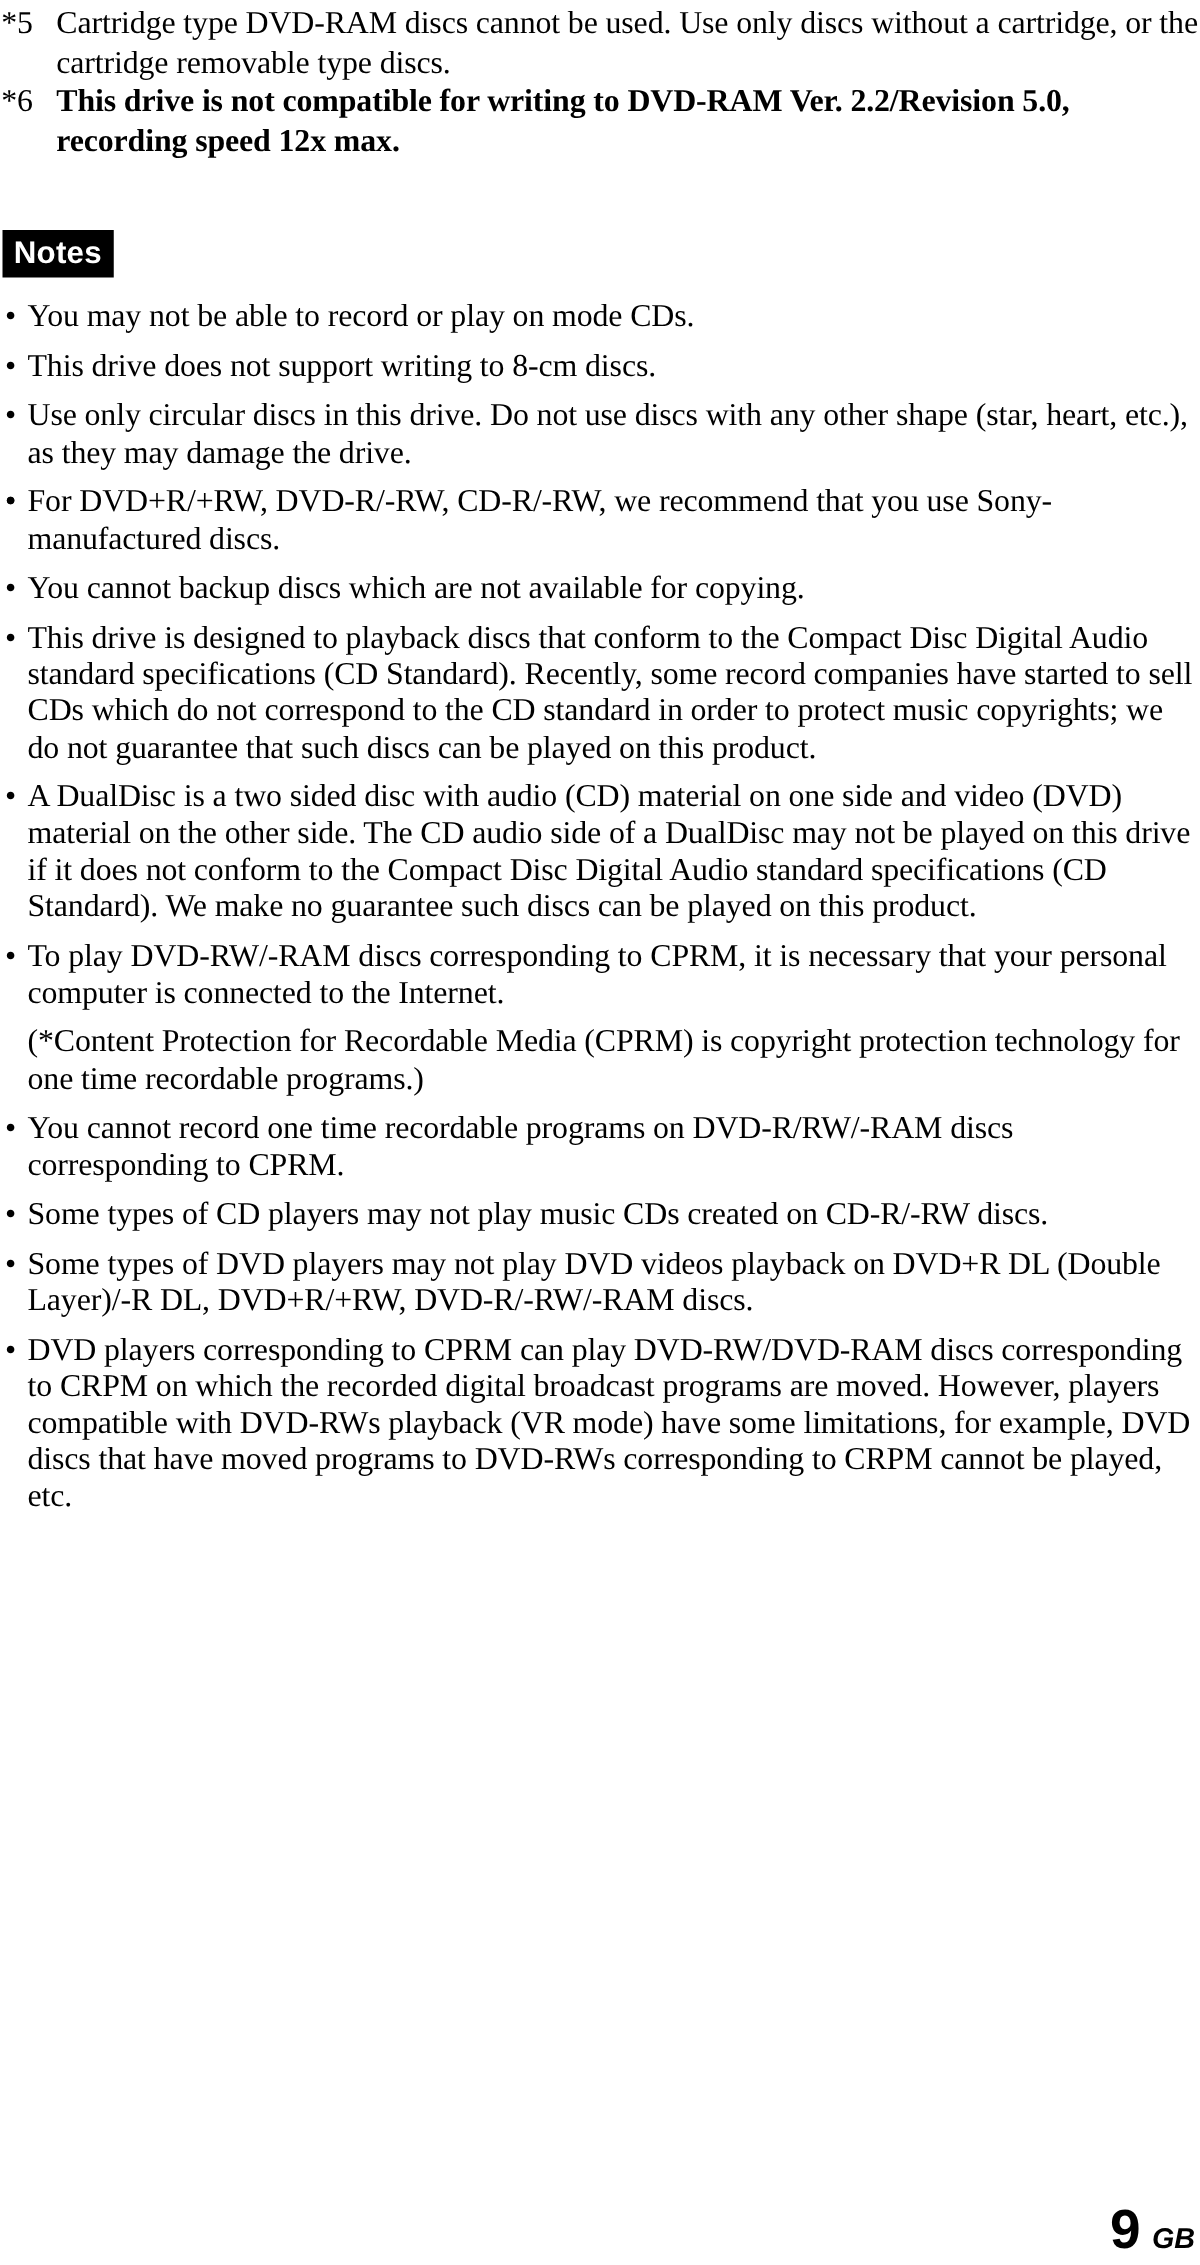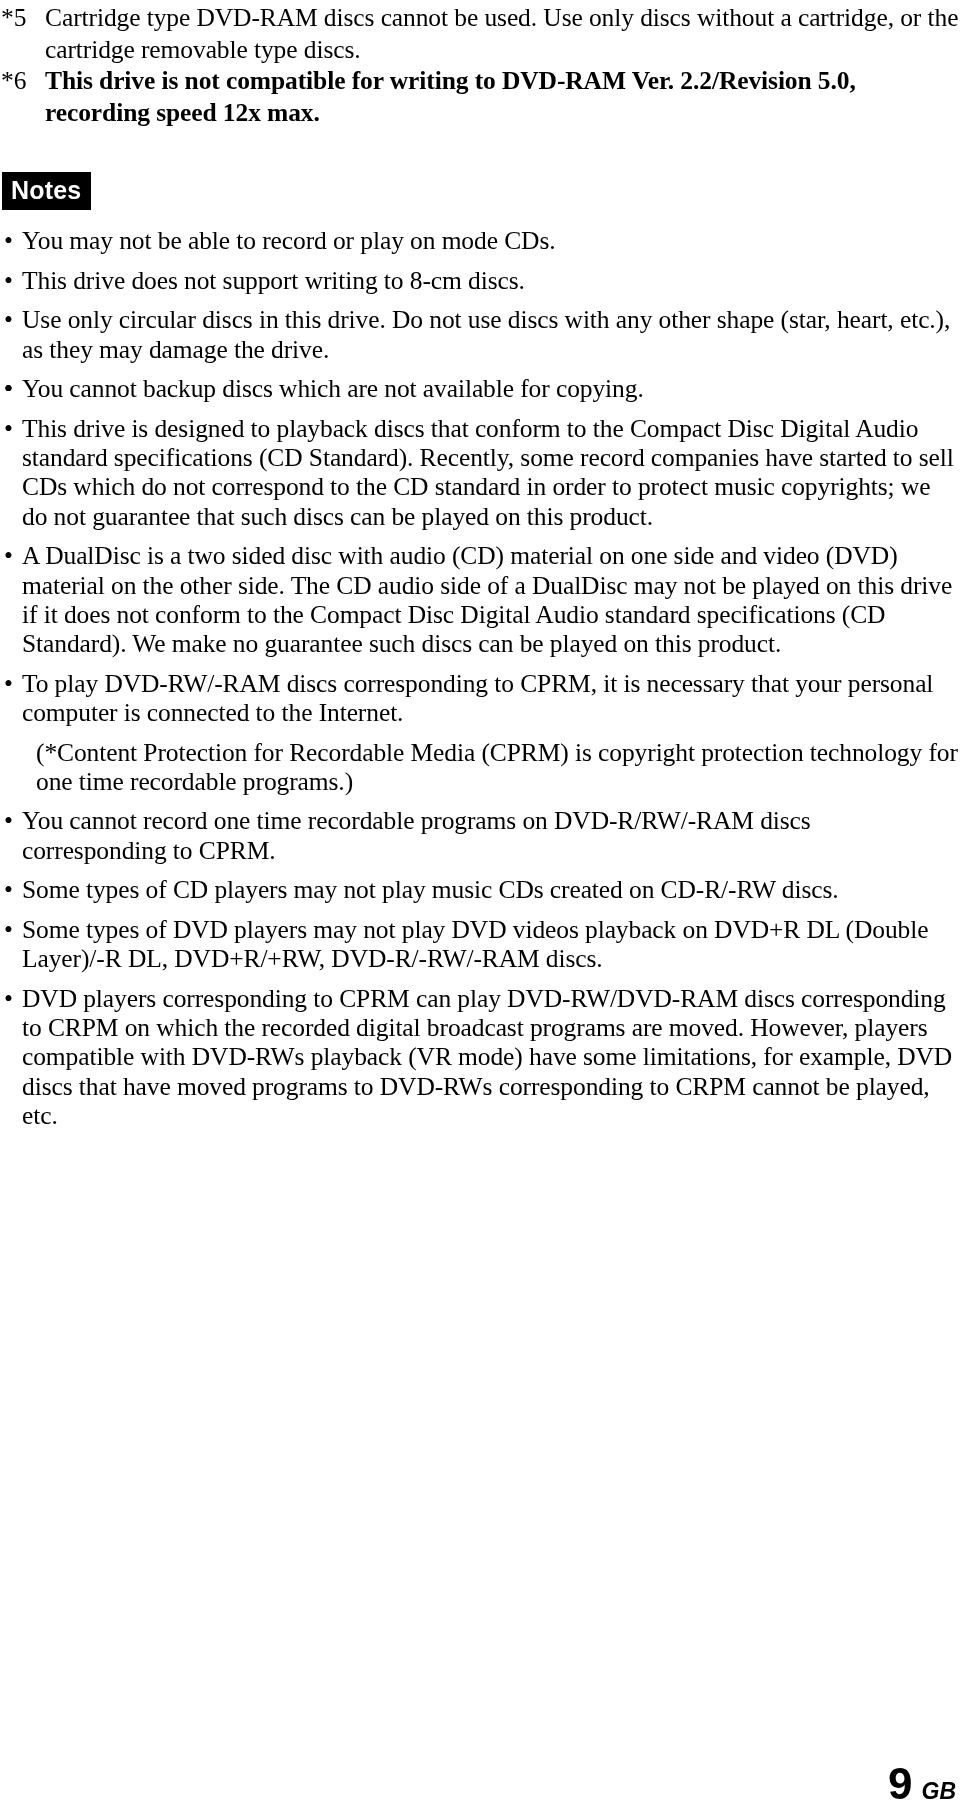--- a/index.html
+++ b/index.html
@@ -56,20 +56,21 @@
     display: inline-block;
     background: #000000;
     color: #ffffff;
     font-family: "Liberation Sans", "DejaVu Sans", sans-serif;
     font-weight: bold;
     font-size: 25px;
     line-height: 1;
     padding: 6px 10px 7px 9px;
     margin-left: 2px;
     letter-spacing: 0.2px;
+    margin-top: 12px;
   }
   .notes-wrap {
     margin-top: 44px;
   }
 
   
   .note-list {
     margin: 0;
     padding: 0;
     list-style: none;
@@ -84,21 +85,21 @@
     letter-spacing: -0.1px;
   }
   .note-item .dot {
     position: absolute;
     left: 4px;
     top: 0;
     font-size: 25.5px;
     line-height: 29.2px;
   }
   .note-item.no-bullet {
-    padding-left: 36px;
+    padding-left: 22px;
   }
 
   
   .footer {
     position: absolute;
     right: 4px;
     bottom: 6px;
     display: flex;
     align-items: baseline;
     gap: 9px;
@@ -156,20 +157,21 @@
           <span class="dot">•</span>
           <span>Use only circular discs in this drive. Do not use discs with any other shape (star, heart, etc.), as they may damage the drive.</span>
         </li>
 
         <li class="note-item">
           <span class="dot">•</span>
         </li>
 
         <li class="note-item">
           <span class="dot">•</span>
+          <span>For DVD+R/+RW, DVD-R/-RW, CD-R/-RW, we recommend that you use Sony-manufactured discs.</span>
         </li>
 
         <li class="note-item">
           <span class="dot">•</span>
           <span>You cannot backup discs which are not available for copying.</span>
         </li>
 
         <li class="note-item">
           <span class="dot">•</span>
           <span>This drive is designed to playback discs that conform to the Compact Disc Digital Audio standard specifications (CD Standard). Recently, some record companies have started to sell CDs which do not correspond to the CD standard in order to protect music copyrights; we do not guarantee that such discs can be played on this product.</span>

